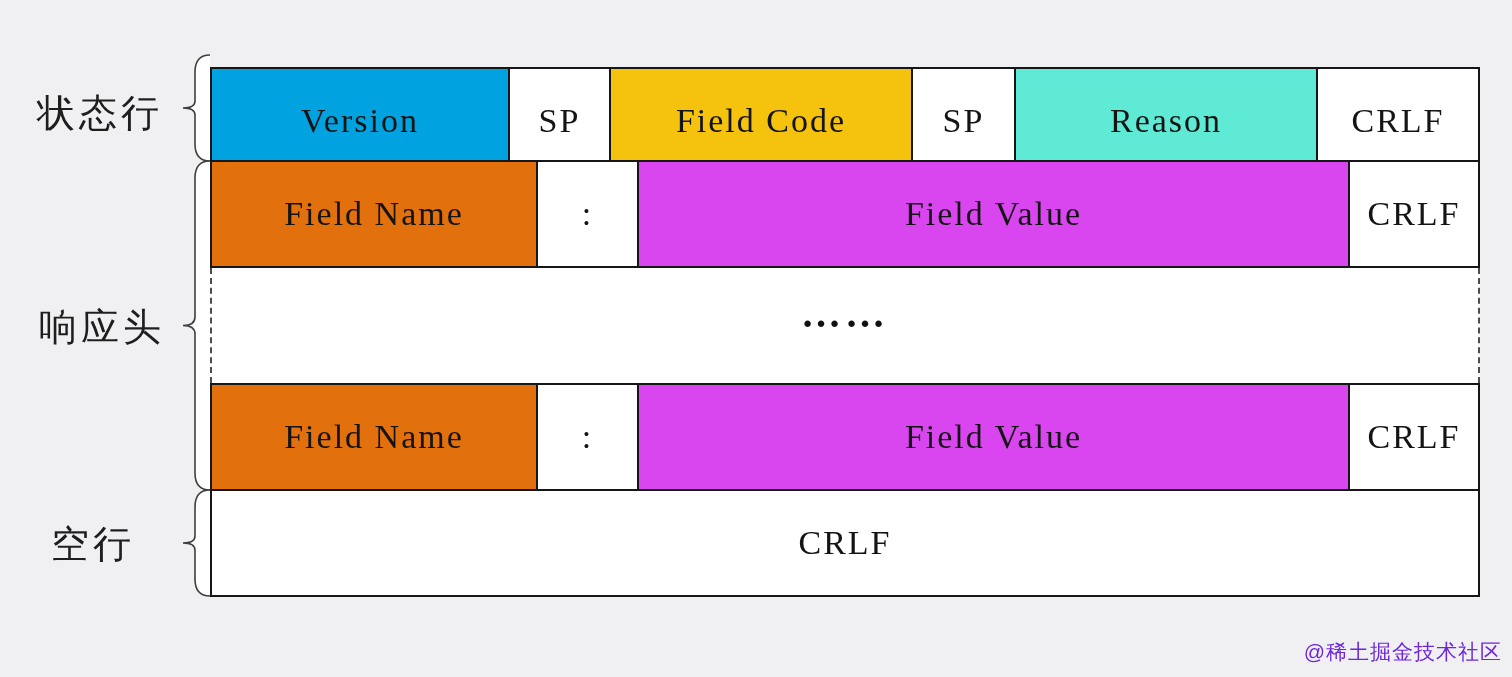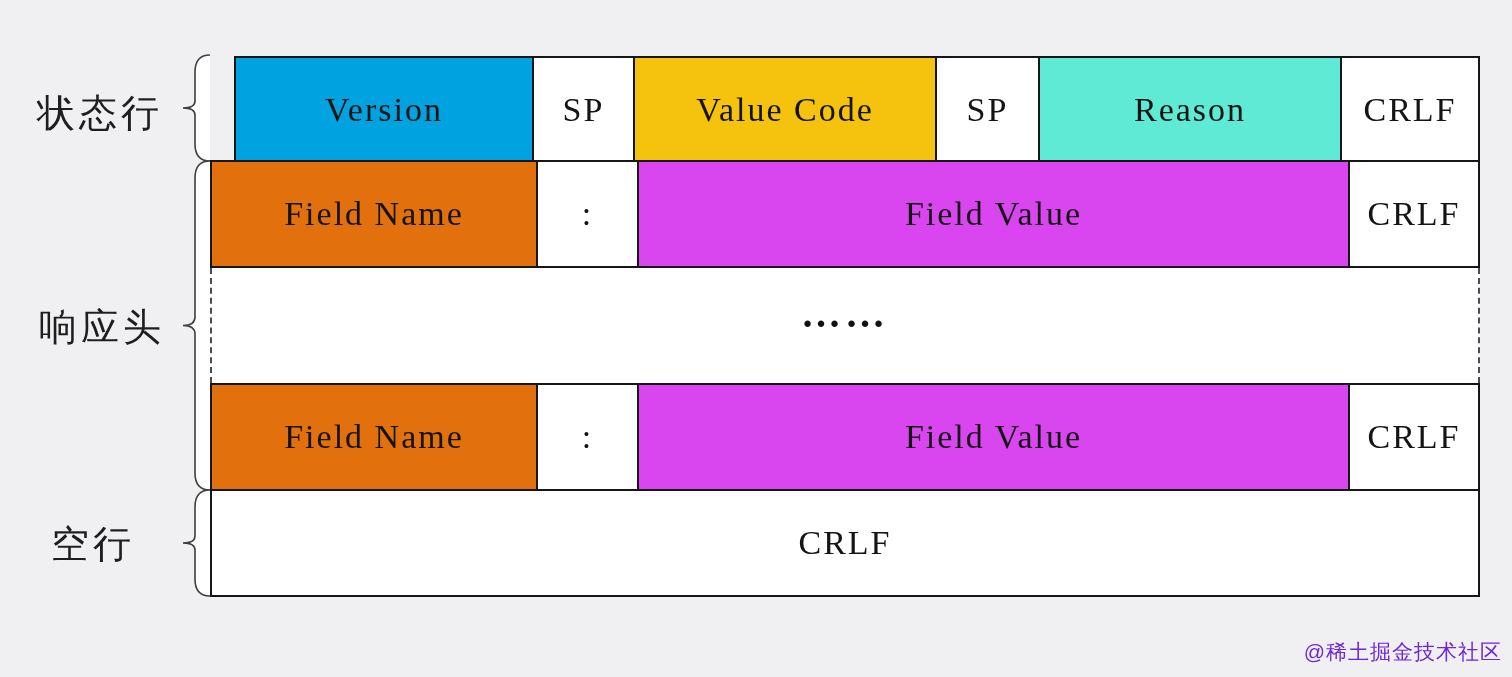--- a/index.html
+++ b/index.html
@@ -28,21 +28,21 @@
     display:flex;box-sizing:border-box;
   }
   .cell{
     box-sizing:border-box;
     border:2px solid #161616;
     display:flex;align-items:center;justify-content:center;
     font-size:34px;color:#141414;letter-spacing:2px;
     height:100%;
   }
   .cell + .cell{margin-left:-2px;}
-  .row1{top:56px;padding-left:24px;}
+  .row1{top:67px;}
   .row2{top:160px;}
   .row4{top:383px;}
   .row5{top:489px;}
 
   .c-blue  {background:#00a3e0;}
   .c-yellow{background:#f5c30d;}
   .c-green {background:#5eead4;}
   .c-orange{background:#e2710d;}
   .c-lblue {background:#d946ef;}
   .c-white {background:#ffffff;}
@@ -97,21 +97,21 @@
   <svg class="brace" style="top:160px;" width="30" height="331" viewBox="0 0 30 331">
     <path d="M29,1 Q14,1 14,18 L14,157 Q14,165.5 2,165.5 Q14,165.5 14,174 L14,313 Q14,330 29,330" fill="#ffffff" stroke="#3f3f3f" stroke-width="1.6"></path>
   </svg>
   <svg class="brace" style="top:489px;" width="30" height="108" viewBox="0 0 30 108">
     <path d="M29,1 Q14,1 14,18 L14,47 Q14,54 2,54 Q14,54 14,61 L14,90 Q14,107 29,107" fill="#ffffff" stroke="#3f3f3f" stroke-width="1.6"></path>
   </svg>
 
   <div class="row row1">
     <div class="cell c-blue w-version">Version</div>
     <div class="cell c-white w-sp">SP</div>
-    <div class="cell c-yellow w-status">Value Code</div>
+    <div class="cell c-yellow w-status">Field Code</div>
     <div class="cell c-white w-sp2">SP</div>
     <div class="cell c-green w-reason">Reason</div>
     <div class="cell c-white w-crlf">CRLF</div>
   </div>
 
   <div class="row row2">
     <div class="cell c-orange w-fname">Field Name</div>
     <div class="cell c-white w-colon">:</div>
     <div class="cell c-lblue w-fvalue">Field Value</div>
     <div class="cell c-white w-crlf">CRLF</div>

